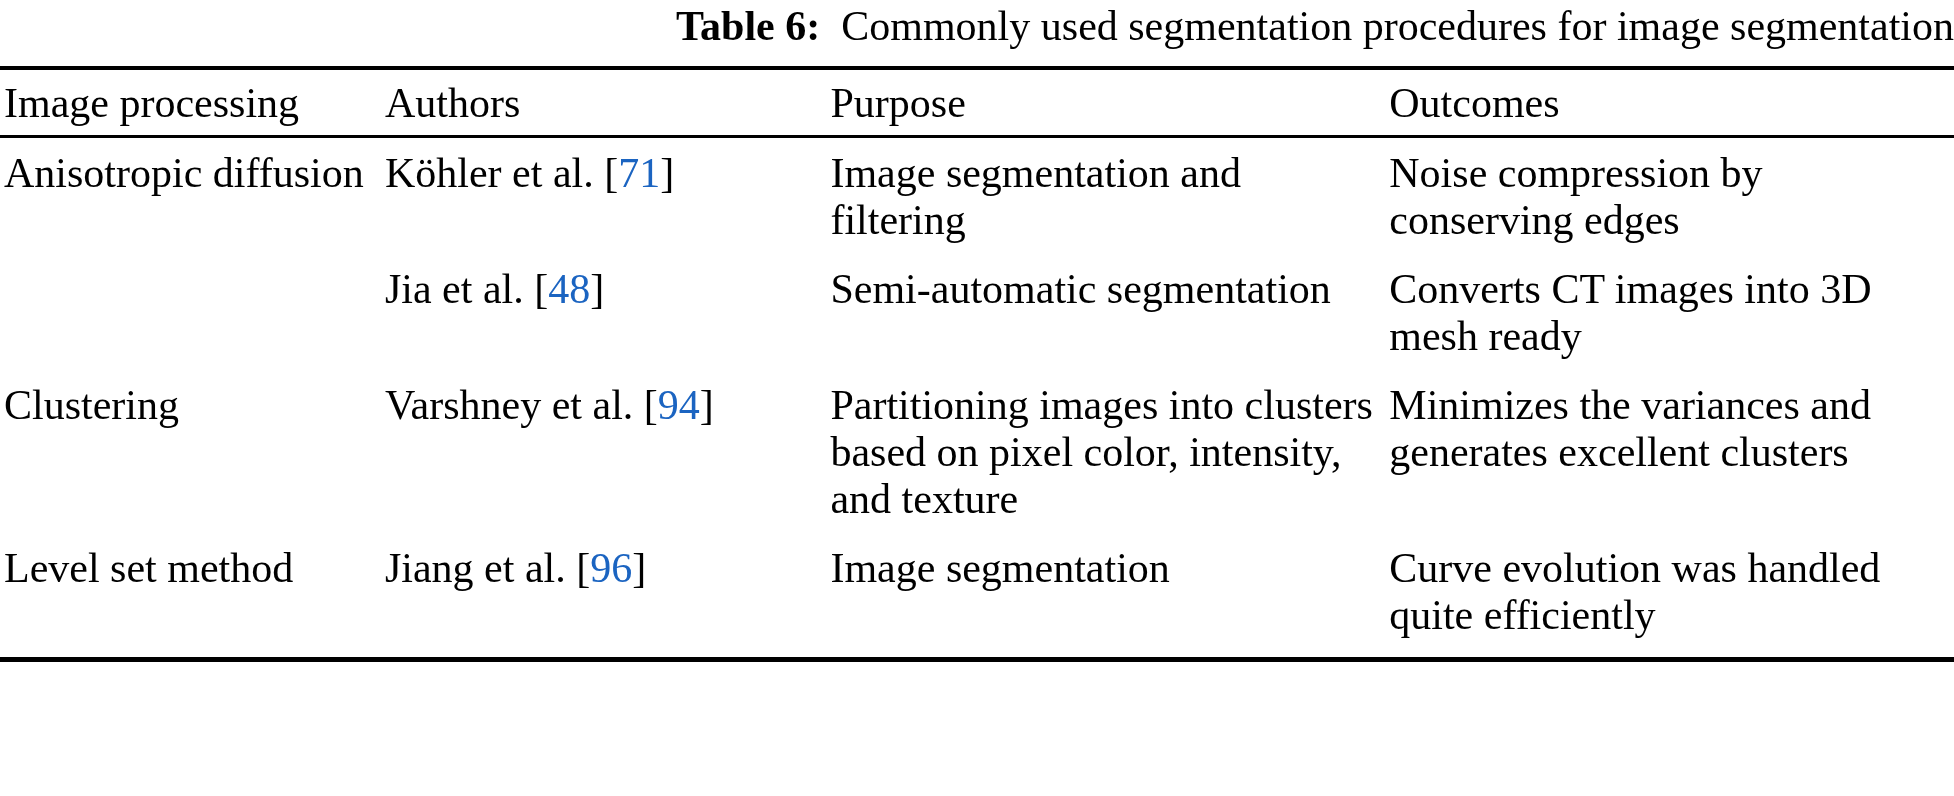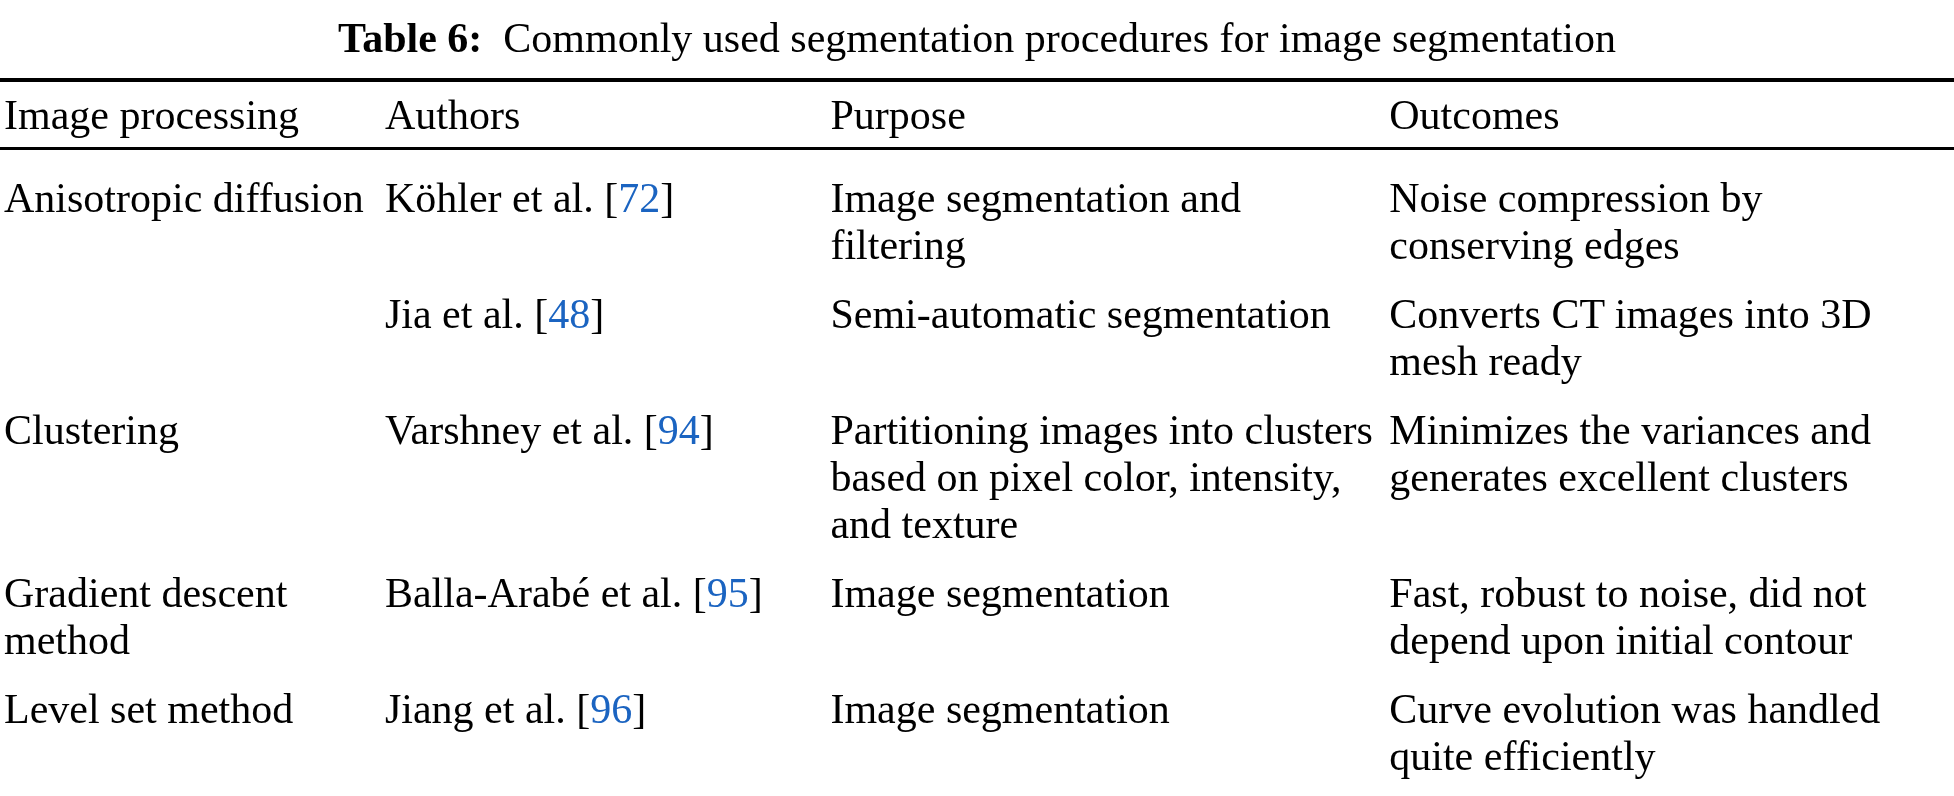--- a/index.html
+++ b/index.html
@@ -6,24 +6,24 @@
     margin: 0;
     padding: 0;
     background: #ffffff;
     width: 1954px;
     height: 796px;
     overflow: hidden;
     font-family: "Liberation Serif", "DejaVu Serif", serif;
     color: #000000;
   }
   .caption {
-    text-align: center;
+    text-align: right;
     font-size: 42px;
     line-height: 48px;
-    margin-top: 14px;
+    margin-top: 2px;
     white-space: nowrap;
   }
   .caption-label {
     font-weight: bold;
   }
   .caption-label::after {
     content: "\00a0\00a0";
   }
   table.paper-table {
     width: 1954px;
@@ -45,21 +45,21 @@
     padding: 10px 6px 8px 0;
     border-bottom: 3px solid #000000;
   }
   th:first-child, td:first-child { padding-left: 4px; }
   tbody td {
     vertical-align: top;
     font-size: 42px;
     line-height: 47px;
     padding: 0 14px 22px 0;
   }
-  tbody tr.row-first td { padding-top: 25px; }
+  tbody tr.row-first td { padding-top: 12px; }
   tbody tr.row-last td { padding-bottom: 18px; margin-left: 20px; }
   td.authors-cell { white-space: nowrap; overflow: visible; }
   .ref {
     color: var(--citation-blue, #1b64c1);
     cursor: pointer;
   }
 </style>
 </head>
 <body>
 
@@ -78,42 +78,36 @@
     <tr>
       <th>Image processing</th>
       <th>Authors</th>
       <th>Purpose</th>
       <th>Outcomes</th>
     </tr>
   </thead>
   <tbody>
     <tr class="row-first">
       <td>Anisotropic diffusion</td>
-      <td class="authors-cell"><span>Köhler et al. [</span><span class="ref">72</span><span>]</span></td>
+      <td class="authors-cell"><span>Köhler et al. [</span><span class="ref">71</span><span>]</span></td>
       <td>Image segmentation and filtering</td>
       <td>Noise compression by conserving edges</td>
     </tr>
     <tr>
       <td></td>
       <td class="authors-cell"><span>Jia et al. [</span><span class="ref">48</span><span>]</span></td>
       <td>Semi-automatic segmentation</td>
       <td>Converts CT images into 3D mesh ready</td>
     </tr>
     <tr>
       <td>Clustering</td>
       <td class="authors-cell"><span>Varshney et al. [</span><span class="ref">94</span><span>]</span></td>
       <td>Partitioning images into clusters based on pixel color, intensity, and texture</td>
       <td>Minimizes the variances and generates excellent clusters</td>
     </tr>
-    <tr>
-      <td>Gradient descent method</td>
-      <td class="authors-cell"><span>Balla-Arabé et al. [</span><span class="ref">95</span><span>]</span></td>
-      <td>Image segmentation</td>
-      <td>Fast, robust to noise, did not depend upon initial contour</td>
-    </tr>
     <tr class="row-last">
       <td>Level set method</td>
       <td class="authors-cell"><span>Jiang et al. [</span><span class="ref">96</span><span>]</span></td>
       <td>Image segmentation</td>
       <td>Curve evolution was handled quite efficiently</td>
     </tr>
   </tbody>
 </table>
 
 </body></html>

